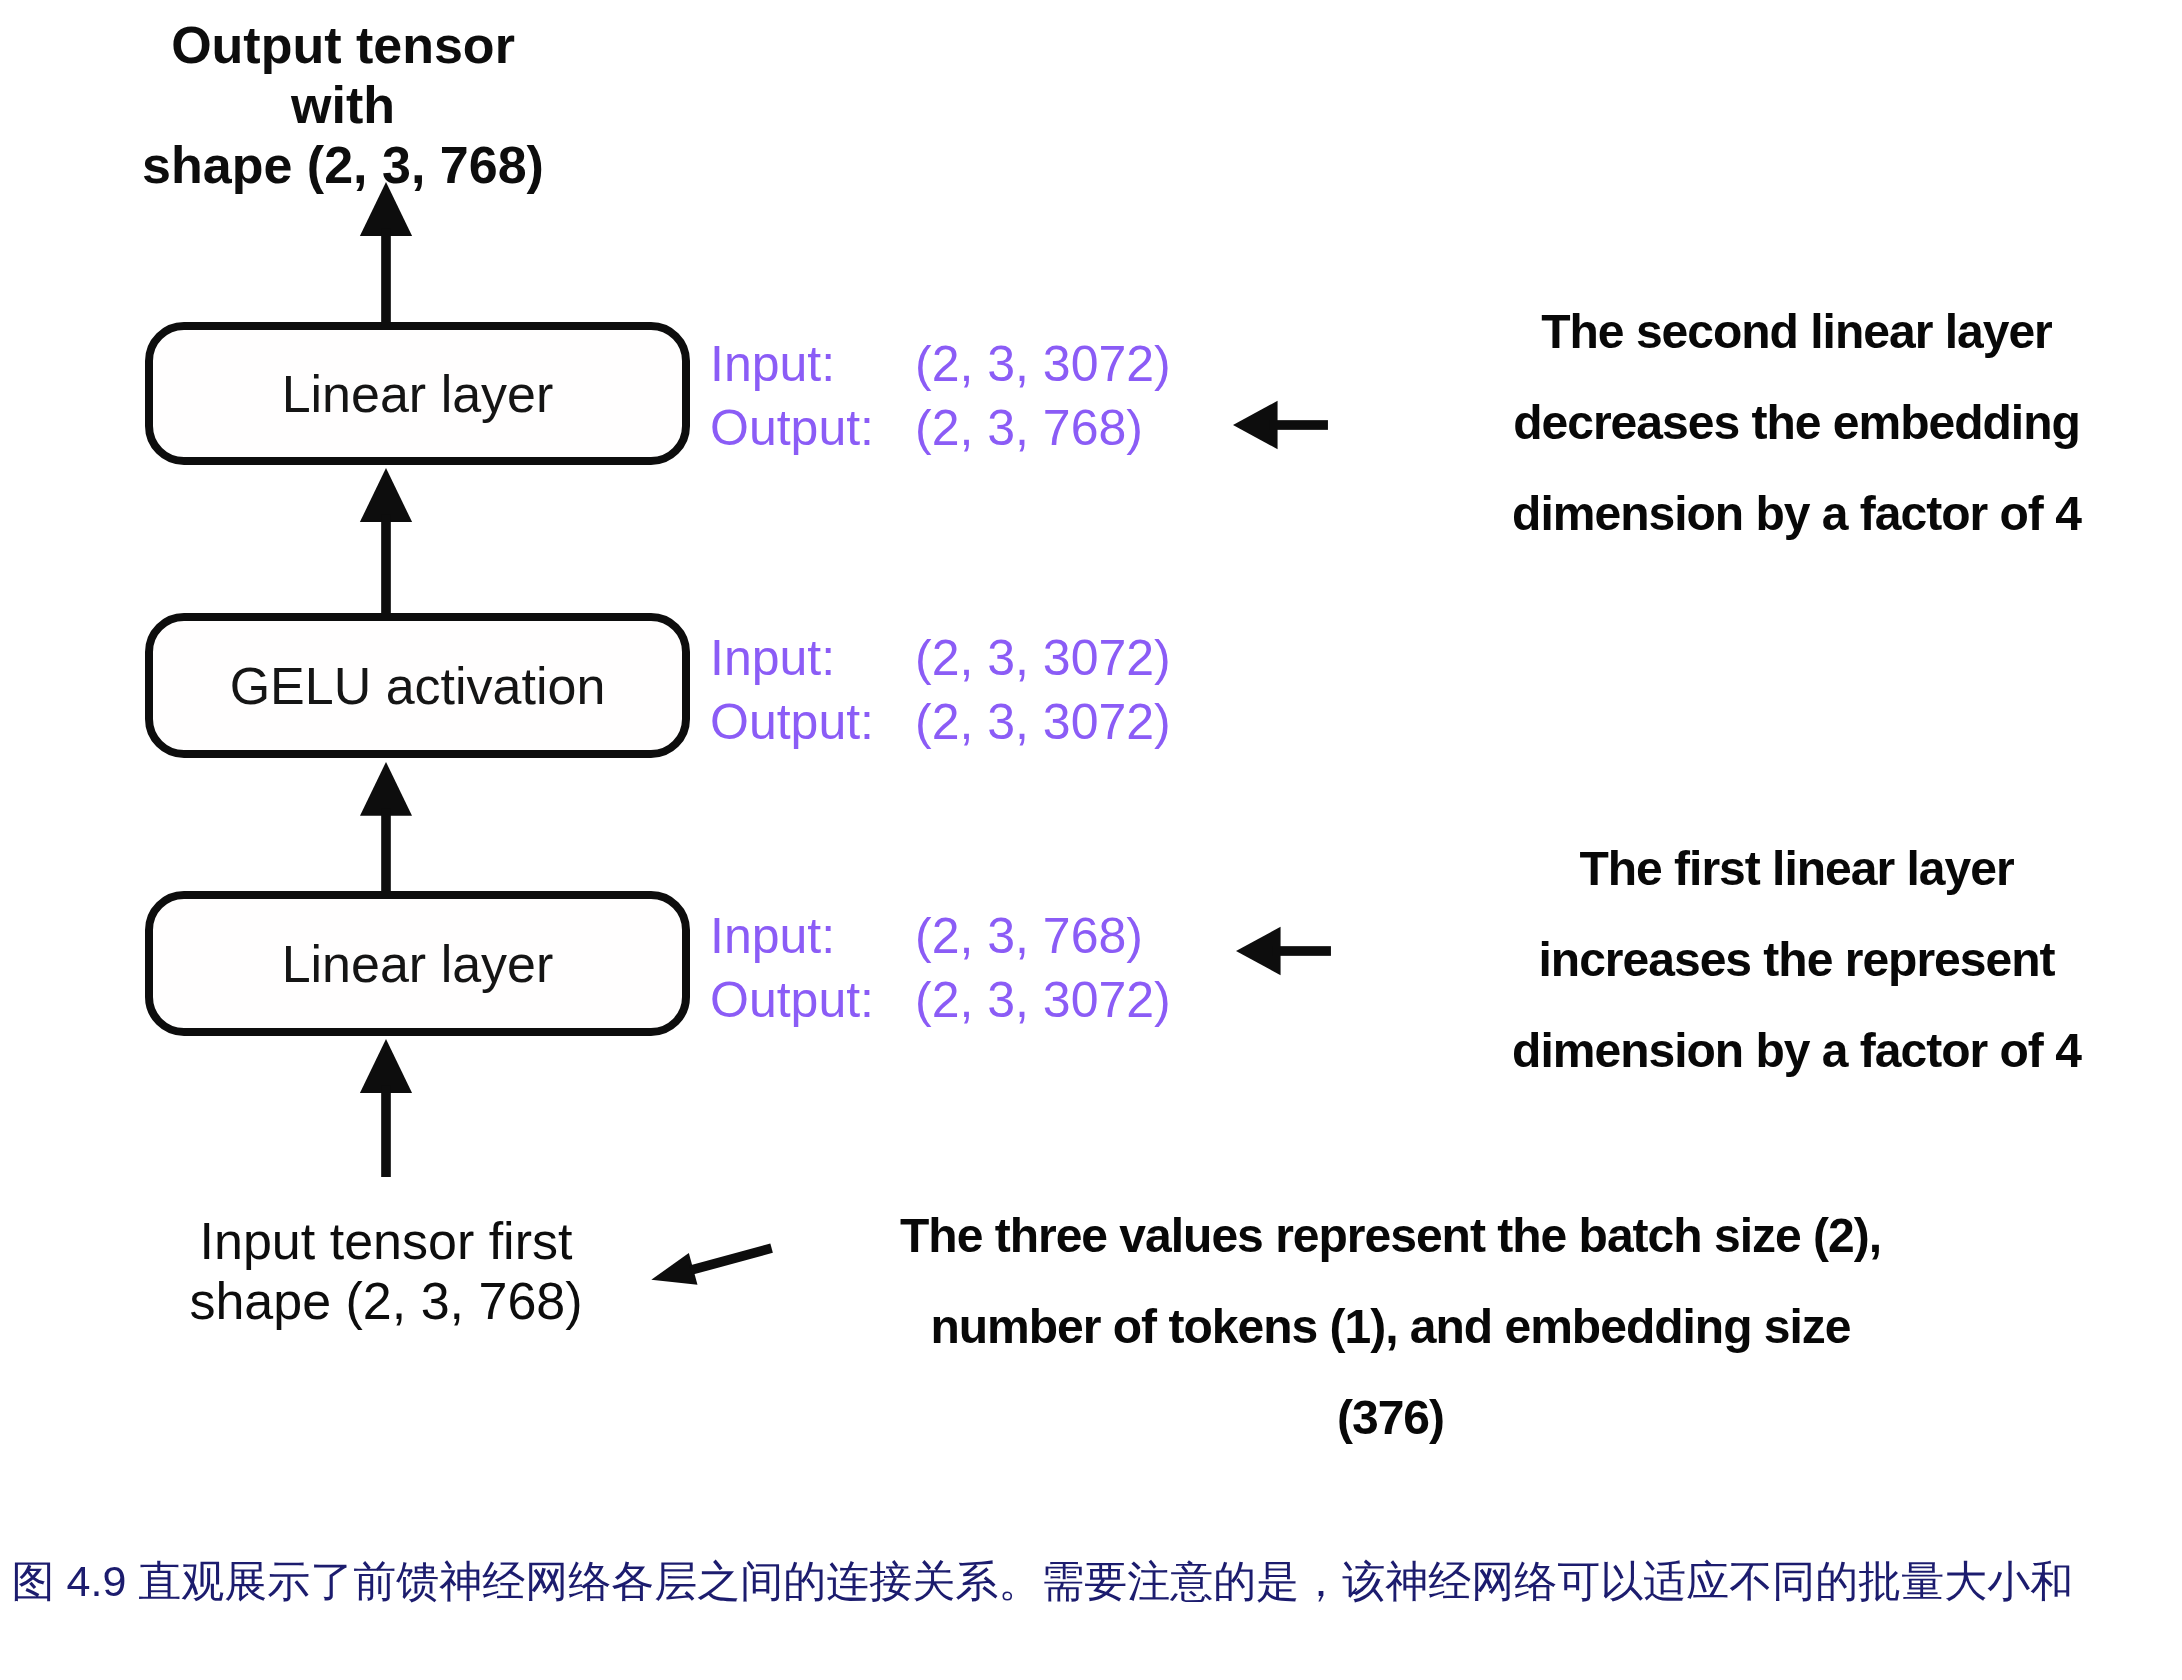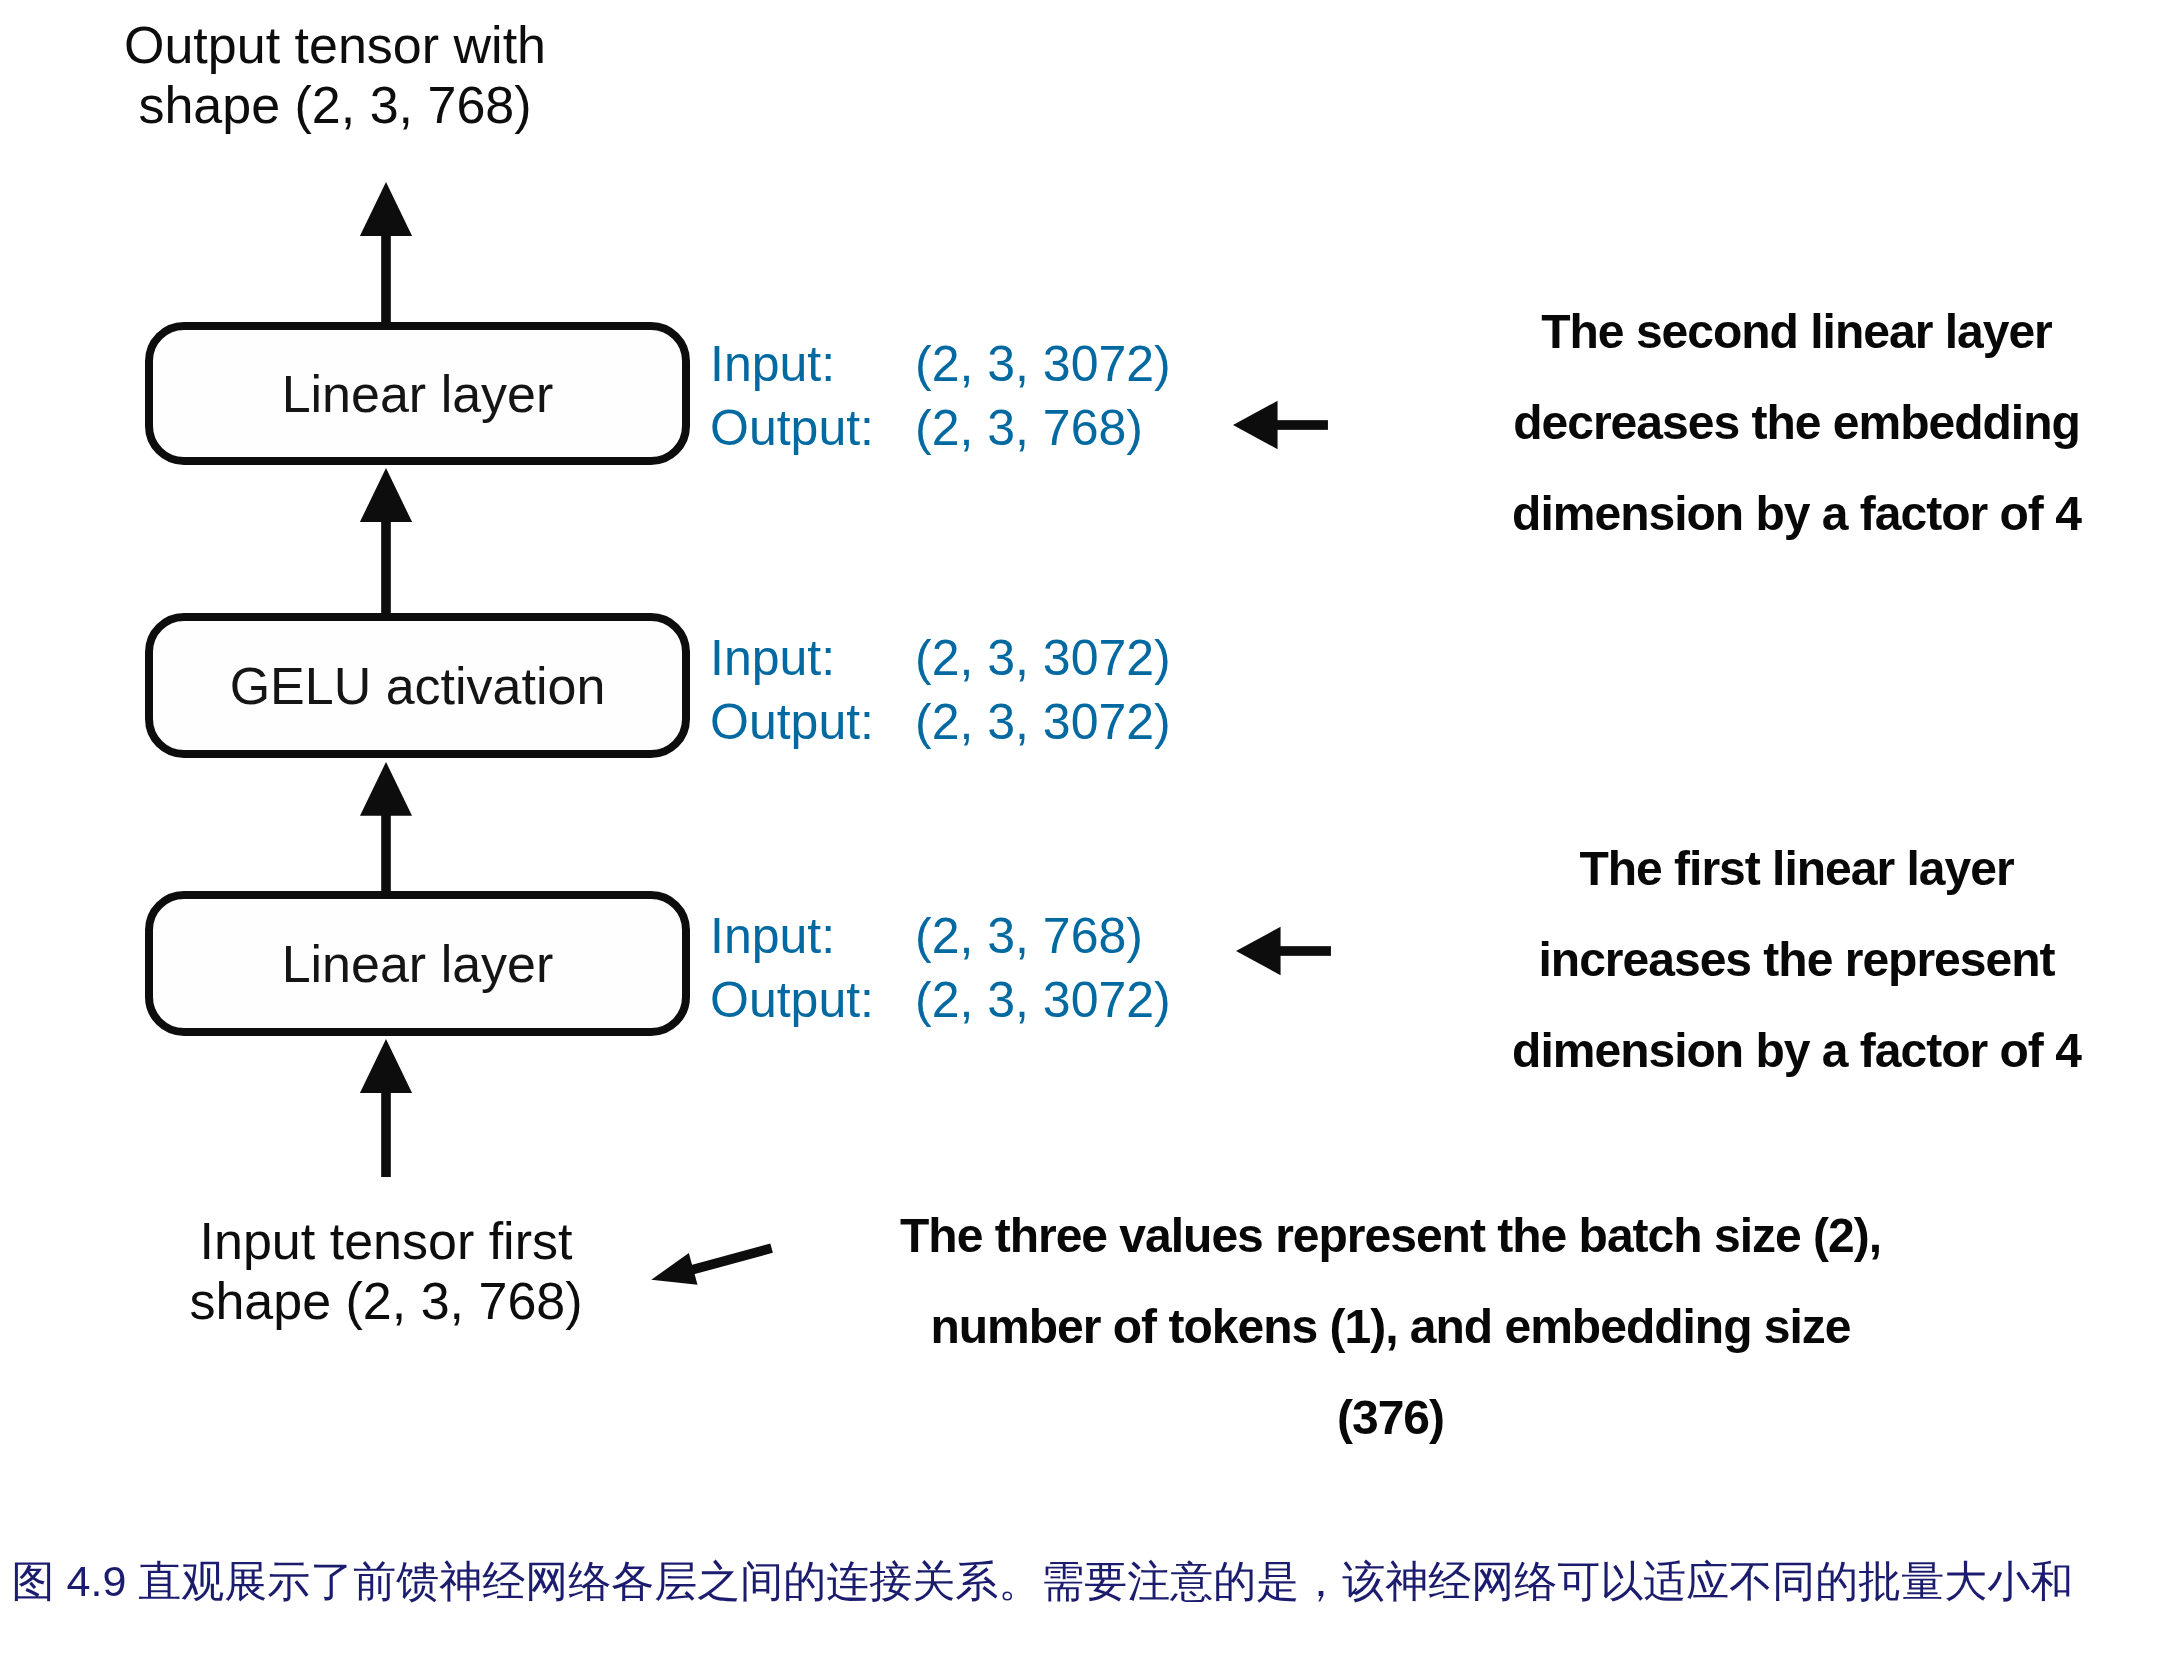--- a/index.html
+++ b/index.html
@@ -11,40 +11,40 @@
   .tensor-label { font-size:52px; line-height:60px; text-align:center; color:#0d0d0d; }
   .node-box {
     position:absolute; left:145px; width:545px; height:143px;
     border:8.7px solid #0d0d0d; border-radius:39px; background:#fffefe;
     display:flex; align-items:center; justify-content:center;
     font-size:52px; color:#151515; box-sizing:border-box;
   }
   .io {
     position:absolute; left:710px; font-size:50px; line-height:64px;
     display:grid; grid-template-columns:205px auto; column-gap:0;
-    white-space:nowrap; color:#0369a1;
+    white-space:nowrap; color:#8b5cf6;
   }
   .annotation {
     position:absolute; font-weight:bold; font-size:48px; line-height:91px;
     text-align:center; letter-spacing:-1px; color:#080808;
   }
   .arrow-svg { position:absolute; display:block; }
   .arrow-fill { fill:#0d0d0d; stroke:none; }
   .arrow-line { stroke:#0d0d0d; stroke-width:10; }
   .caption {
     position:absolute; left:11.6px; top:1553px; width:2163px;
     font-size:43px; line-height:56px; font-family:"Liberation Sans", sans-serif;
   }
 </style>
 </head>
 <body>
 
 <div class="canvas">
 
-  <div class="abs tensor-label" style="left:118px; top:15.4px; width:434px;">
+  <div class="abs tensor-label" style="left:126px; top:15.4px; width:434px;font-weight:bold;">
     <div>Output tensor with</div>
     <div>shape (2, 3, 768)</div>
   </div>
 
   <svg class="arrow-svg" style="left:355px; top:180px;" width="62" height="145" viewBox="0 0 64 150">
     <polygon class="arrow-fill" points="32,2 5,58 59,58"></polygon>
     <line class="arrow-line" x1="32" y1="50" x2="32" y2="150"></line>
   </svg>
 
   <div class="node-box" style="top:322px;">

